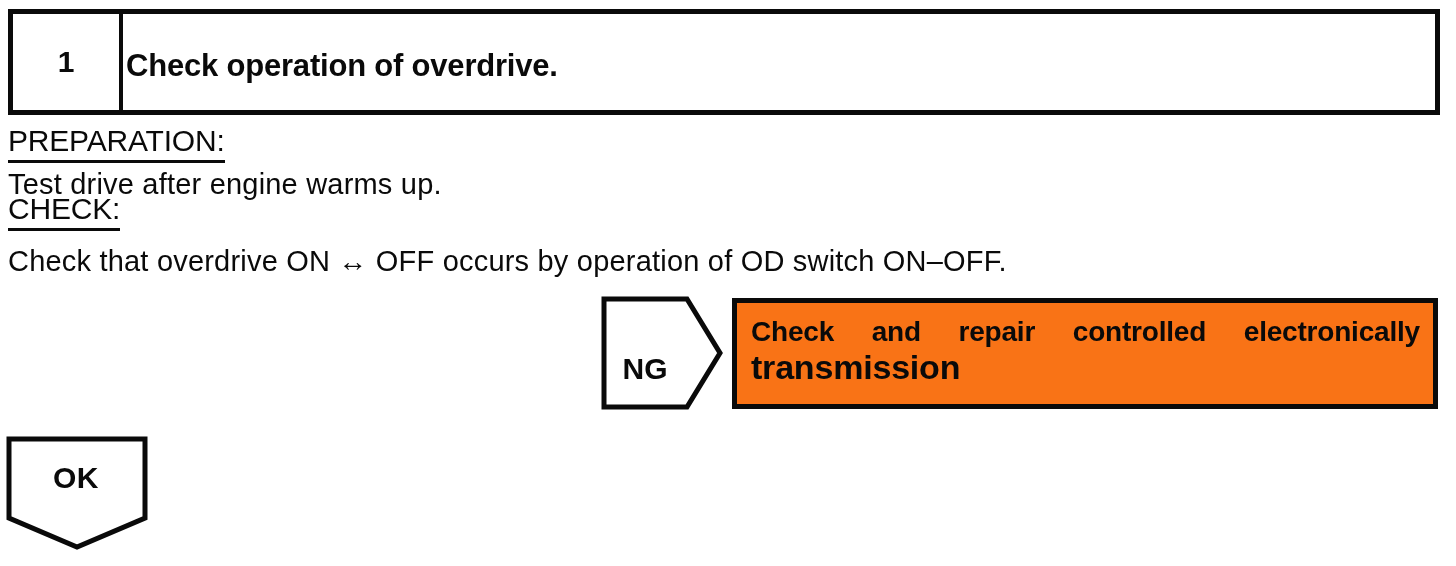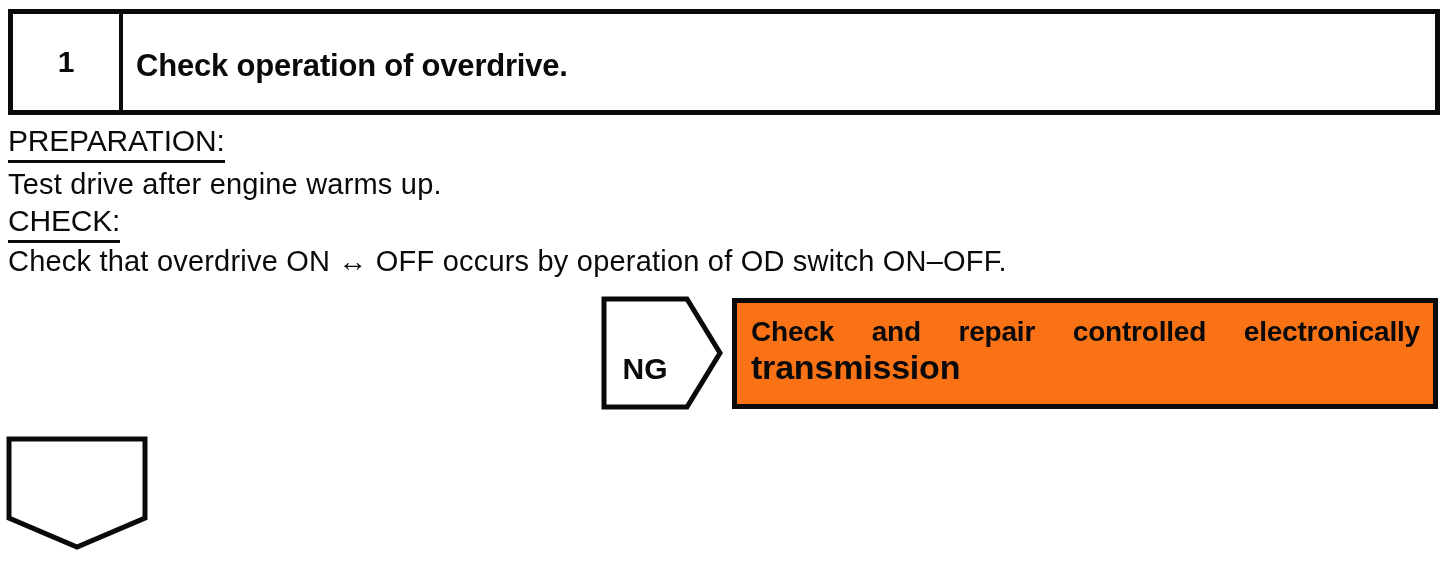--- a/index.html
+++ b/index.html
@@ -25,41 +25,41 @@
   }
   .step-num-cell {
     width: 110px;
     border-right: 4px solid #0a0a0a;
     display: flex; align-items: center; justify-content: center;
     font-weight: bold; font-size: 30px;
   }
   .step-title-cell {
     flex: 1;
     display: flex; align-items: center;
-    padding-left: 13px;
+    padding-left: 3px;
     font-weight: bold; font-size: 31px;
     letter-spacing: -0.2px;
     margin-top: 8px;
   }
 
   
   .tline { position: absolute; left: 8px; white-space: nowrap; }
   .heading {
     font-weight: normal; font-size: 30px;
     letter-spacing: -0.2px;
   }
   .heading > span {
     display: inline-block;
     border-bottom: 3px solid #0a0a0a;
     padding-bottom: 2px;
   }
   .bodytext { font-size: 29px; letter-spacing: 0.2px; }
   #prep-heading  { top: 124px; }
   #prep-text     { top: 168px; }
-  #check-heading { top: 204px; }
+  #check-heading { top: 192px; }
   #check-text    { top: 245px; text-align: right; }
 
   
   .ng-shape { position: absolute; left: 601px; top: 296px; }
   .ng-label {
     position: absolute; left: 601px; top: 296px;
     width: 88px; height: 146px;
     display: flex; align-items: center; justify-content: center;
     font-weight: bold; font-size: 30px;
   }
@@ -125,14 +125,15 @@
         <span>repair</span>
         <span>controlled</span>
         <span>electronically</span>
       </div>
     <div class="l2">transmission</div>
   </div>
 
   <svg class="ok-shape" width="142" height="114" viewBox="0 0 142 114">
     <polygon points="3,3 139,3 139,82 71,111 3,82" fill="#ffffff" stroke="#0a0a0a" stroke-width="5" stroke-linejoin="miter"></polygon>
   </svg>
+  <div class="ok-label">OK</div>
 
 </div>
 
 </body></html>

